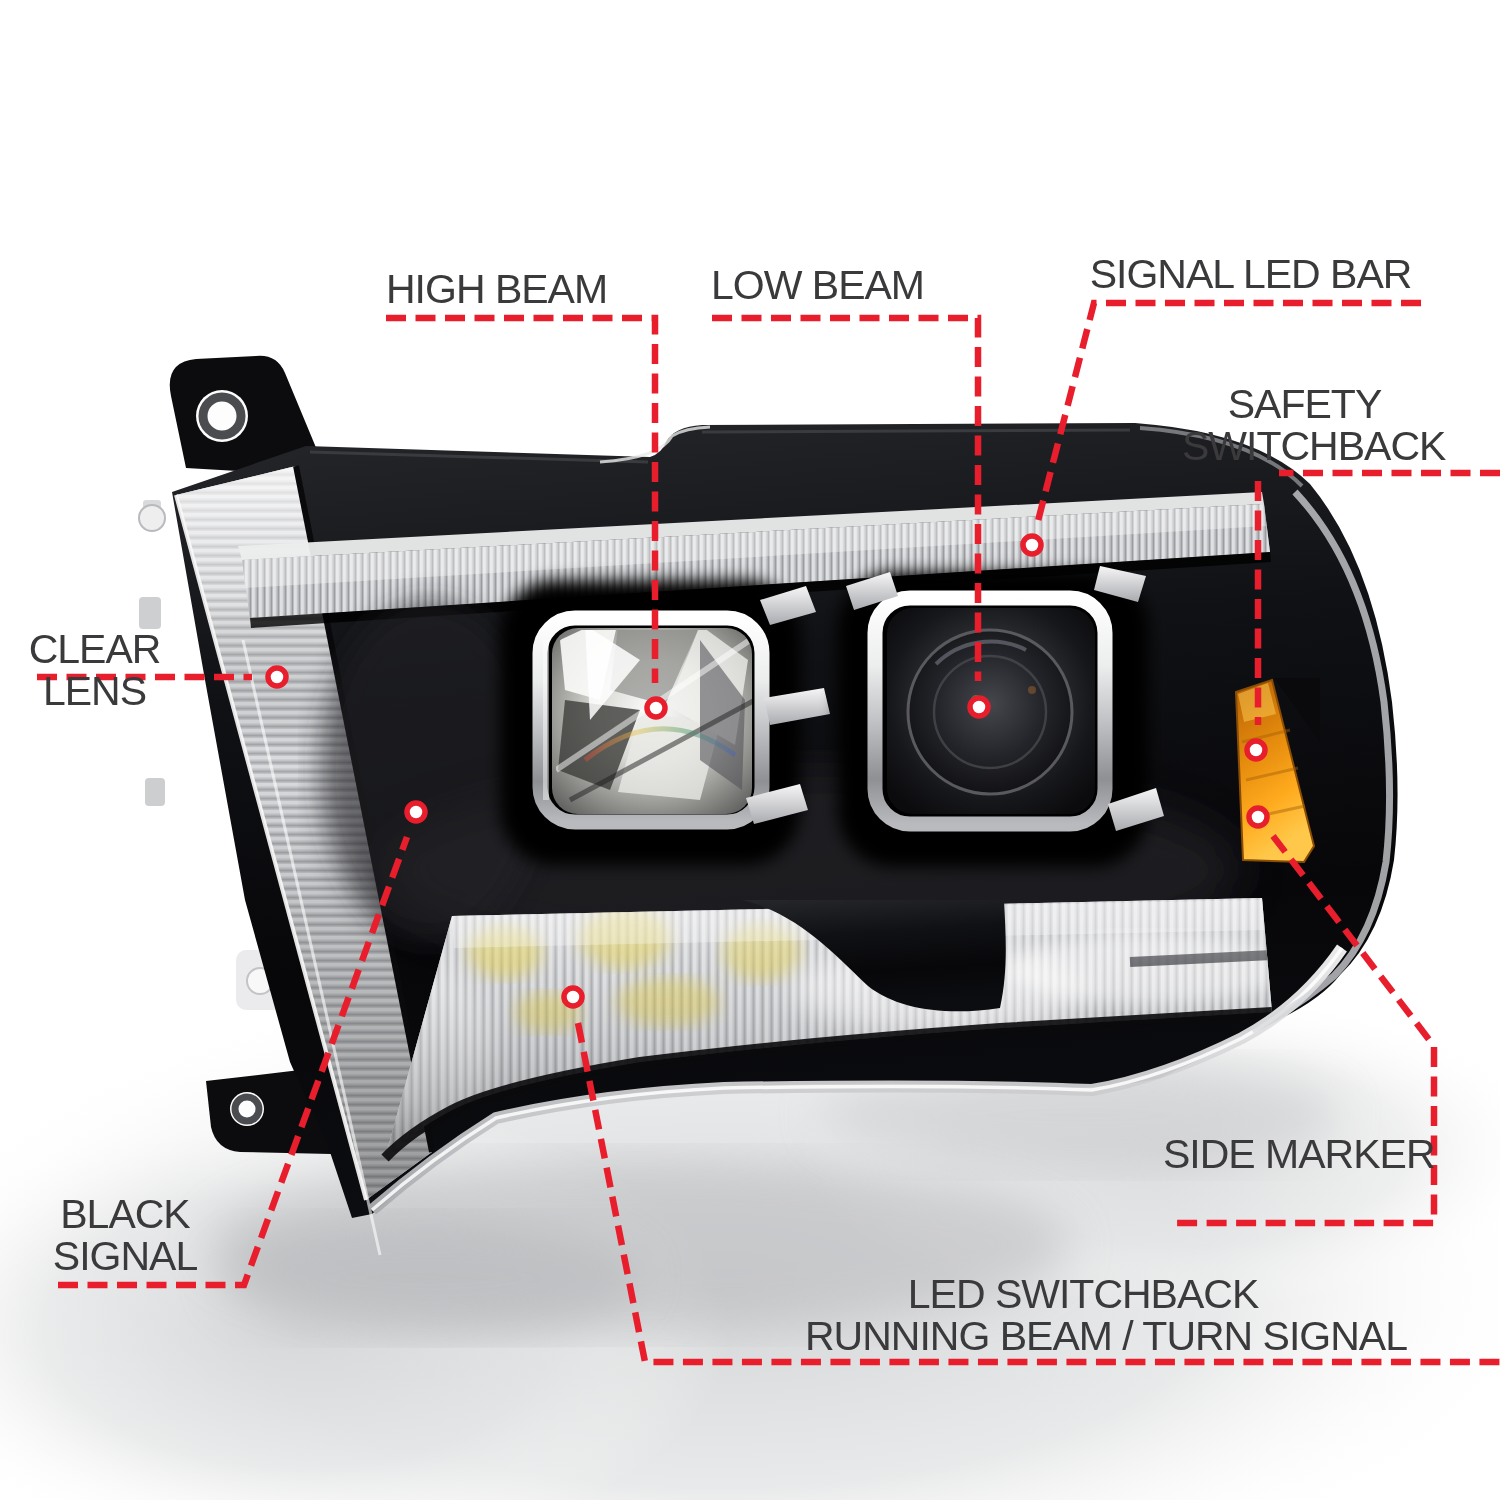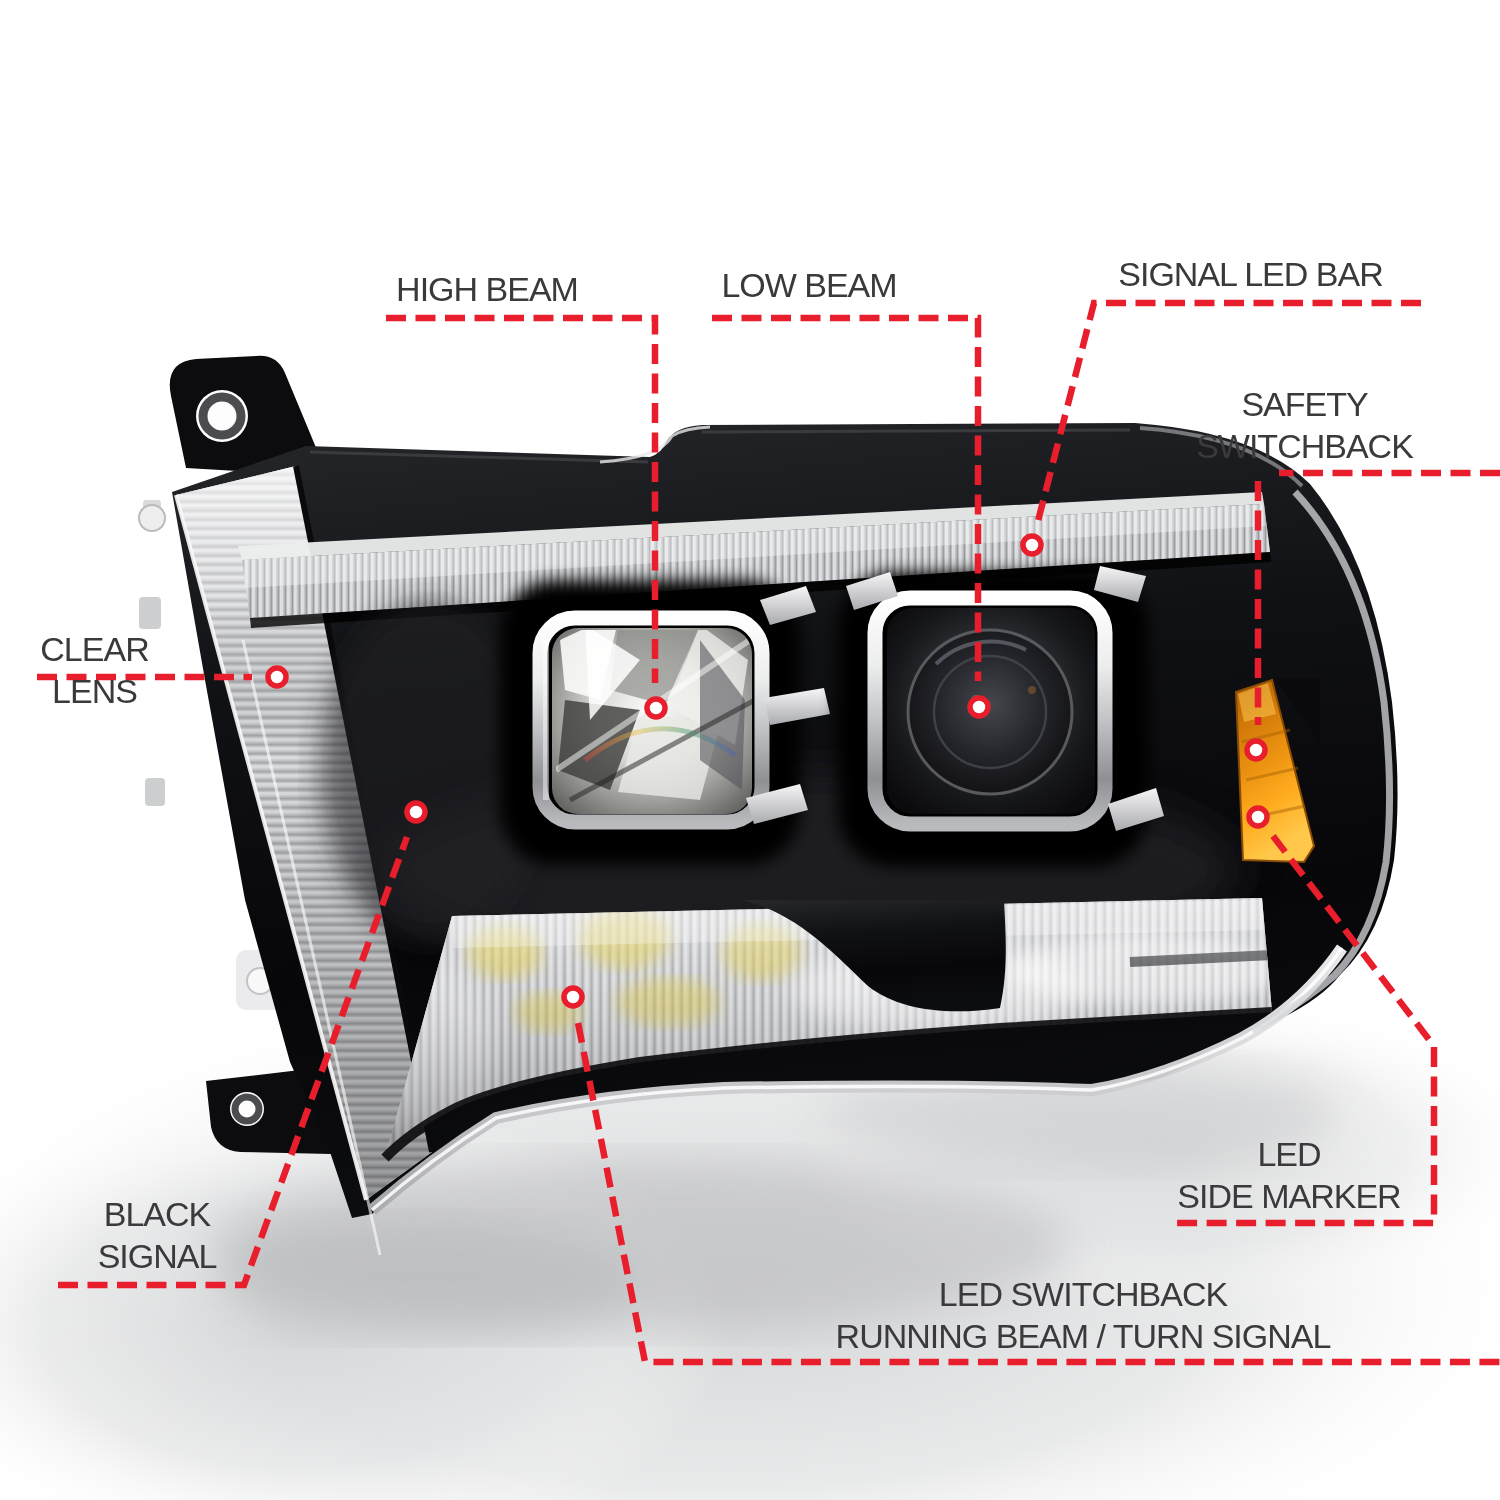--- a/index.html
+++ b/index.html
@@ -8,34 +8,34 @@
     position:relative; width:1500px; height:1500px; overflow:hidden;
     background:#ffffff;
     font-family:"Liberation Sans", sans-serif;
   }
   .stage svg.art, .stage svg.overlay{
     position:absolute; left:0; top:0; width:1500px; height:1500px;
   }
   .callout-label{
     position:absolute;
     color:var(--label);
-    font-size:34px;
+    font-size:41px;
     line-height:42px;
     letter-spacing:-1px;
     text-align:center;
     white-space:nowrap;
     font-weight:normal;
   }
   .callout-label span{display:block;}
   #label-high-beam       {left:386px;  top:268px;  width:202px;}
   #label-low-beam        {left:711px;  top:252px;  width:196px;margin-top:12px;}
   #label-running-led-bar {left:1078px; top:253px;  width:345px;}
   #label-safety-reflector{left:1182px; top:383px;  width:245px;}
   #label-clear-lens      {left:2px;    top:586px;  width:185px;margin-top:42px;}
-  #label-black-housing   {left:32px;   top:1193px; width:250px;}
+  #label-black-housing   {left:0;   top:1193px; width:250px;}
   #label-led-side-marker {left:1163px; top:1133px; width:252px;}
   #label-led-switchback  {left:765px;  top:1273px; width:556px;margin-left:40px;}
   .callout-line{
     fill:none; stroke:var(--accent);
     stroke-width:6.5; stroke-dasharray:20 9.5; stroke-linecap:butt;
   }
   .callout-dot{
     fill:#ffffff; stroke:var(--accent); stroke-width:5.5;
   }
 </style>
@@ -317,21 +317,20 @@
   </div>
   <div class="callout-label" id="label-clear-lens">
     <span>CLEAR</span>
     <span>LENS</span>
   </div>
   <div class="callout-label" id="label-black-housing">
     <span>BLACK</span>
     <span>SIGNAL</span>
   </div>
   <div class="callout-label" id="label-led-side-marker">
-    <span>LED</span>
     <span>SIDE MARKER</span>
   </div>
   <div class="callout-label" id="label-led-switchback">
     <span>LED SWITCHBACK</span>
     <span>RUNNING BEAM / TURN SIGNAL</span>
   </div>
 
 </div>
 
 </body></html>

